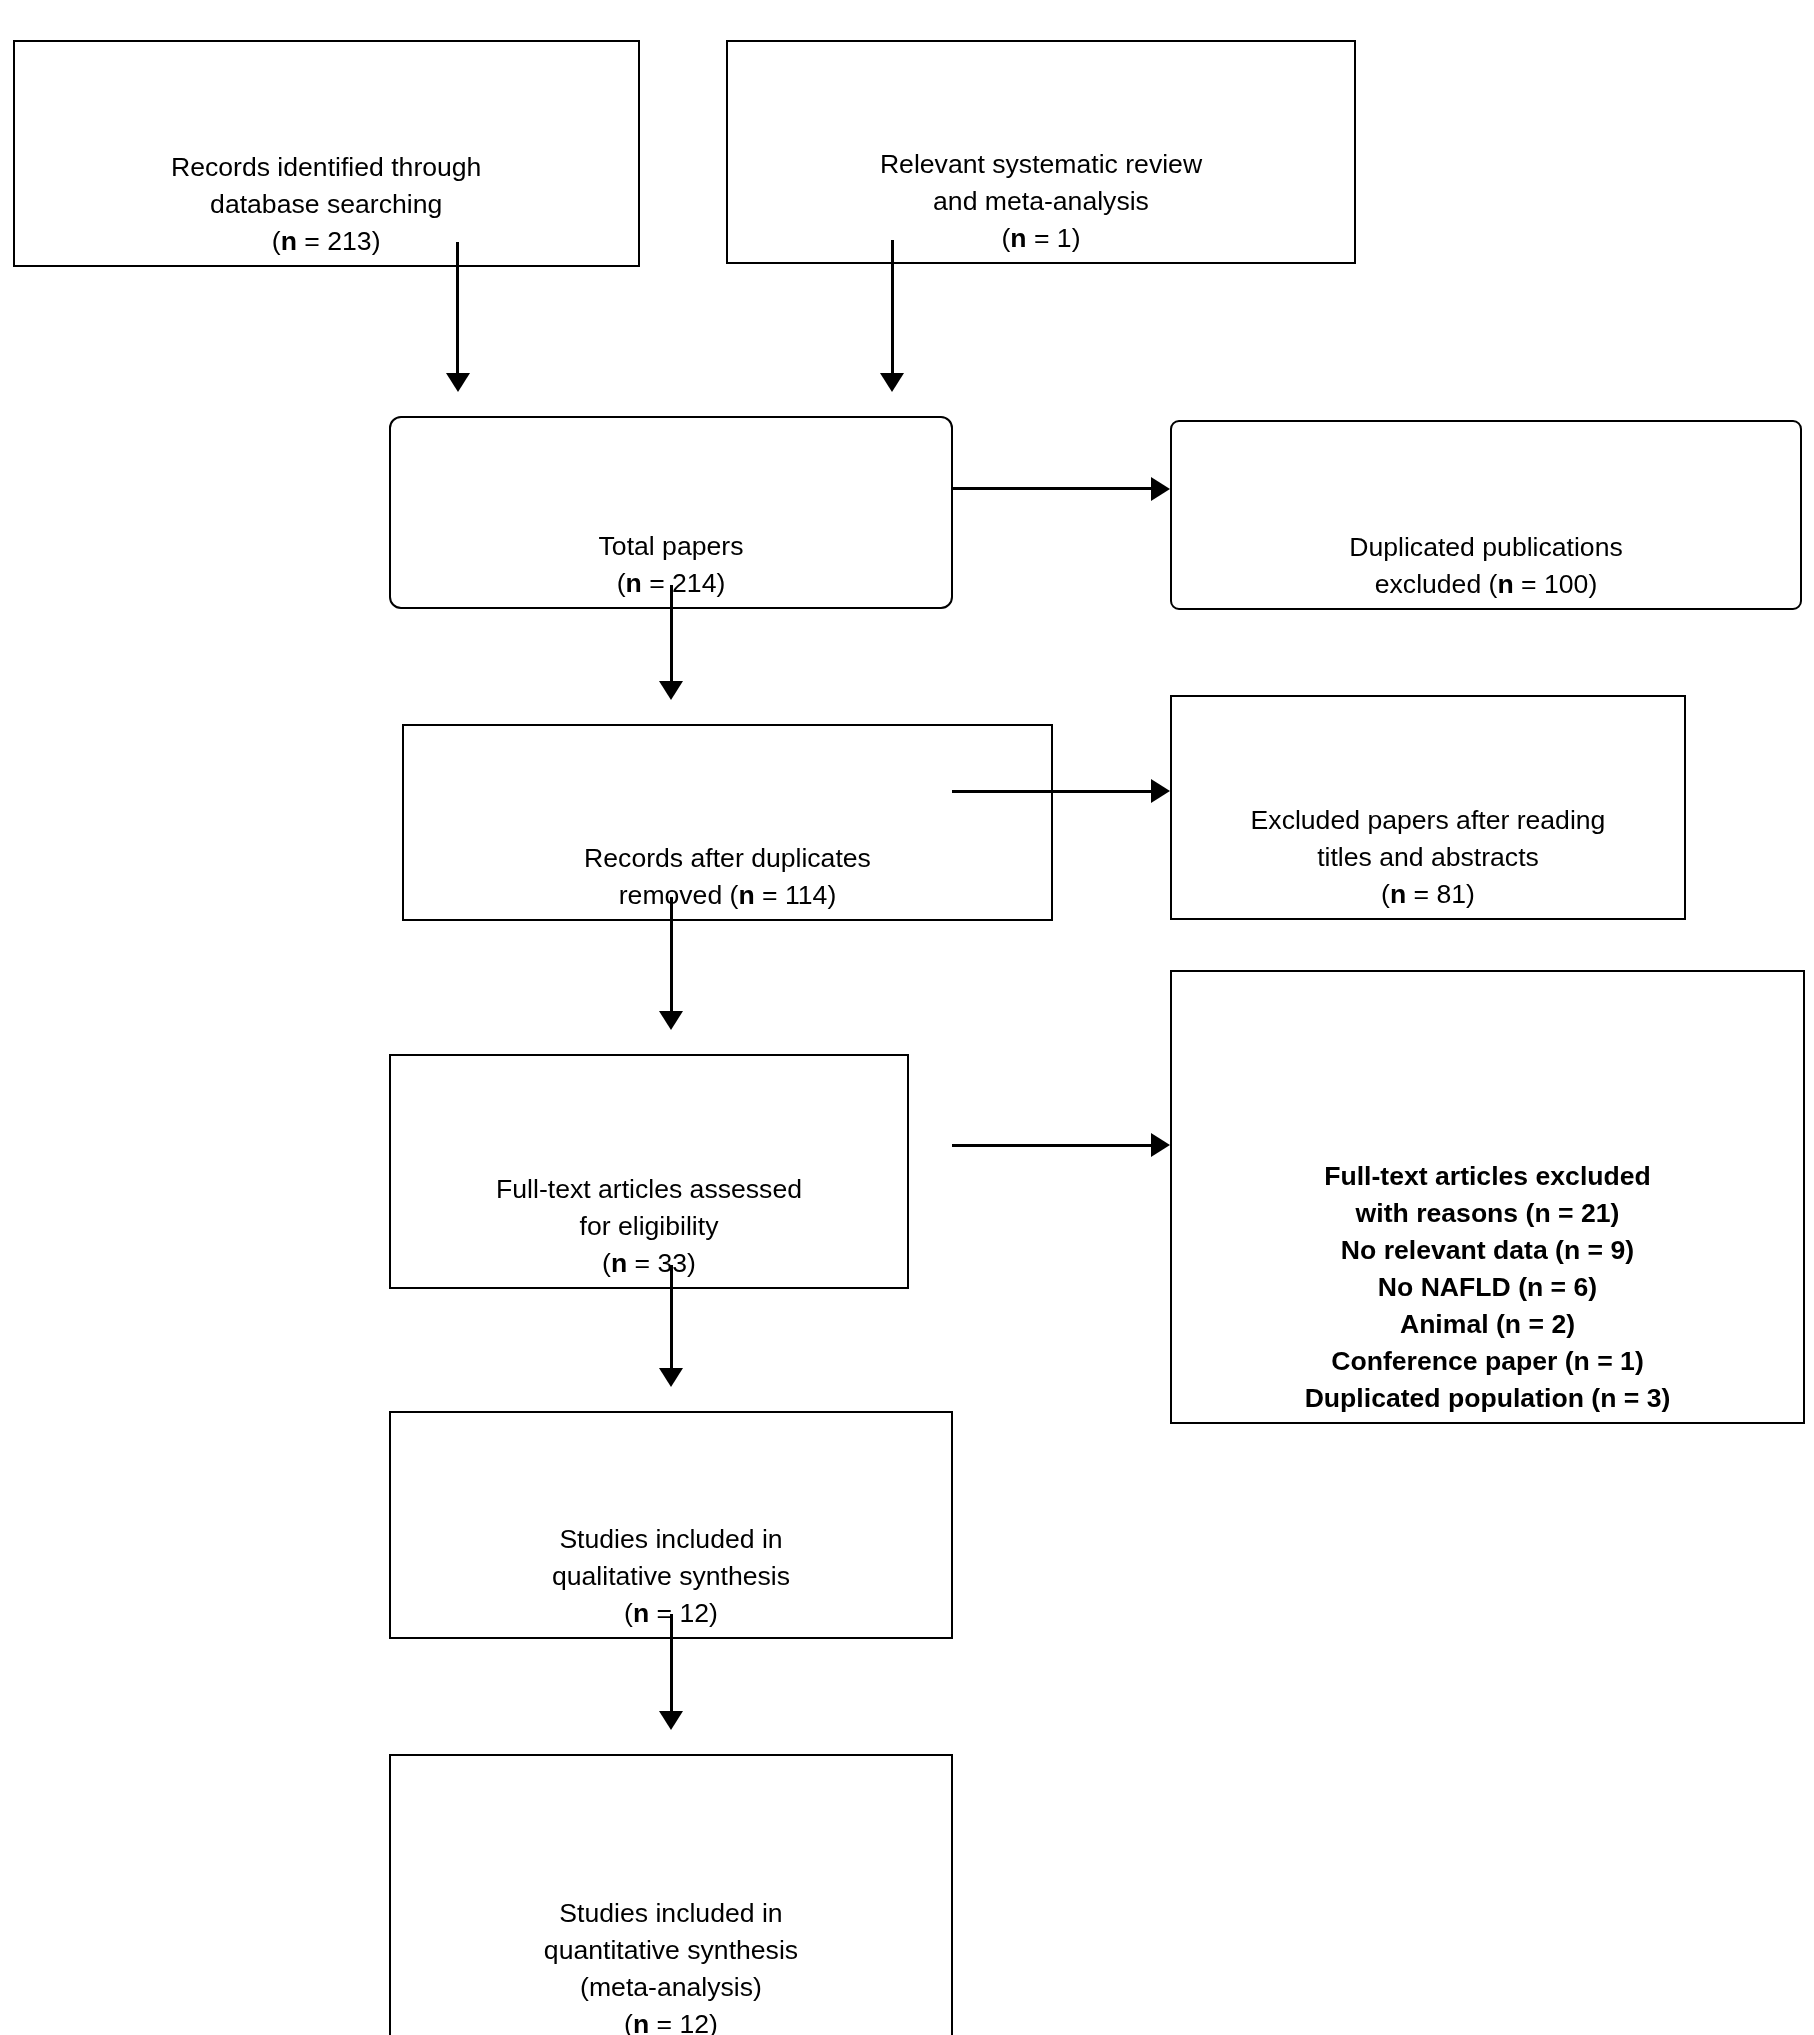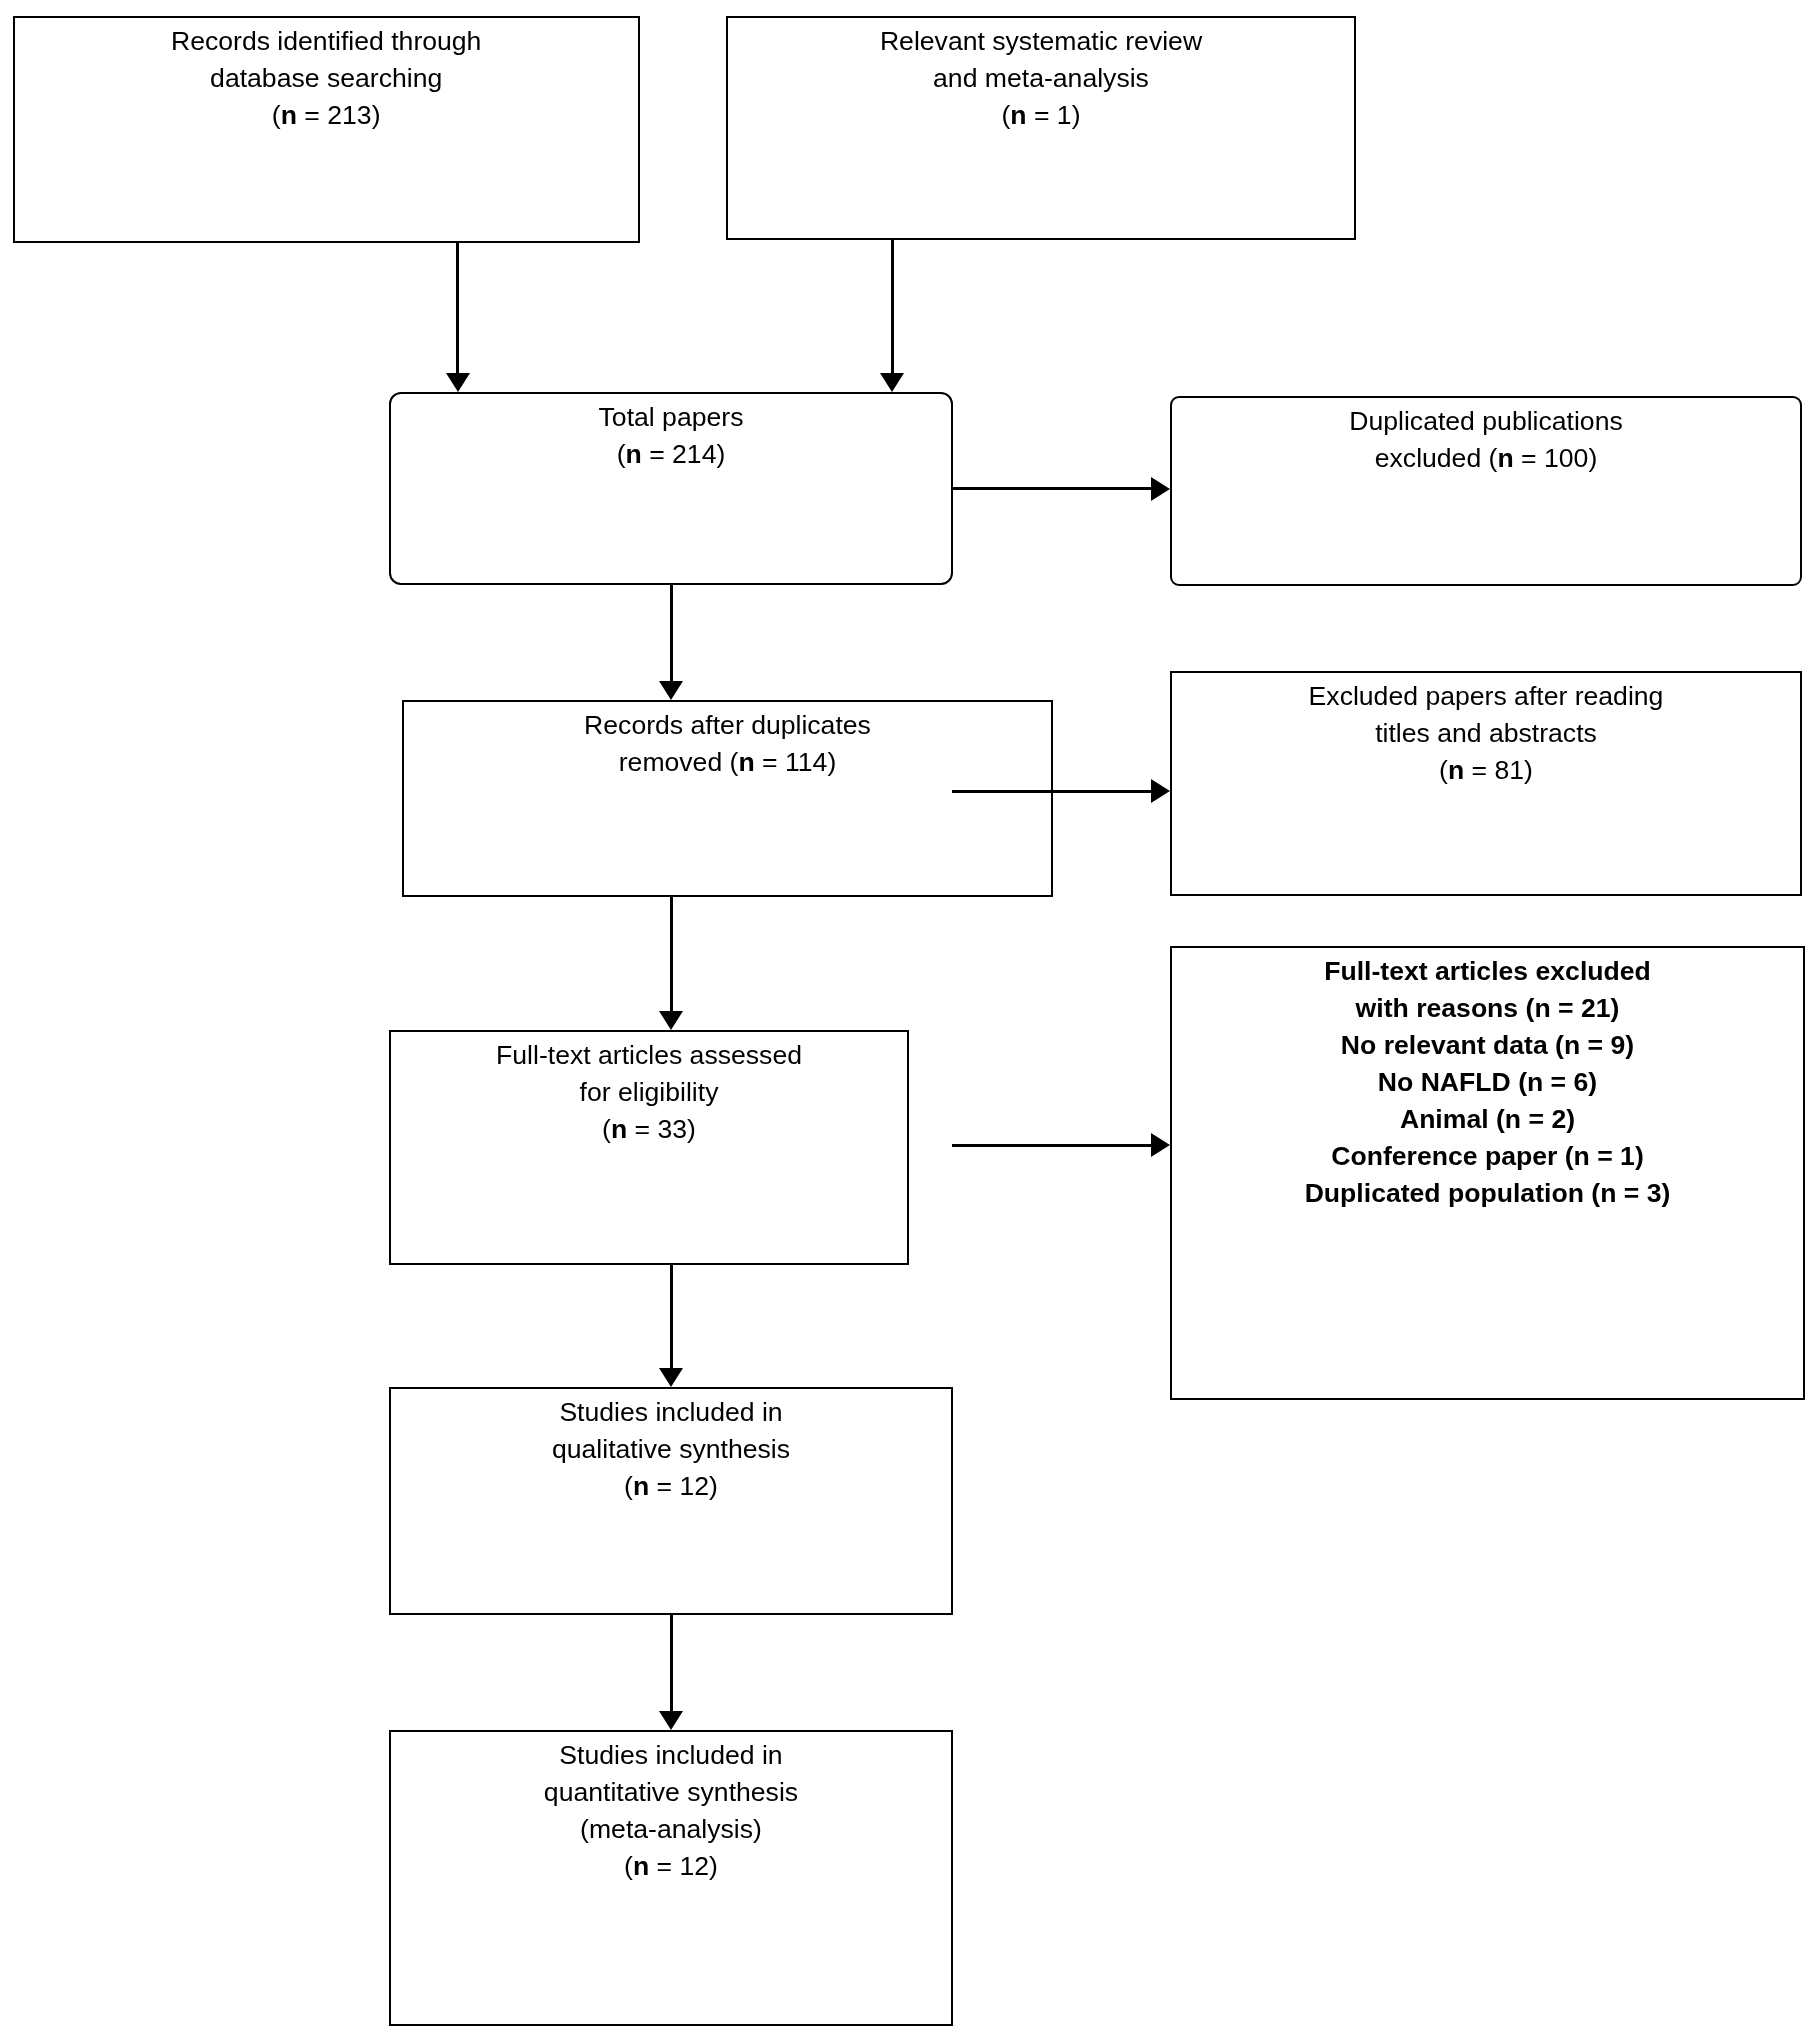--- a/index.html
+++ b/index.html
@@ -14,24 +14,25 @@
     height: 2035px;
     background: #ffffff;
     overflow: hidden;
   }
   .box {
     position: absolute;
     box-sizing: border-box;
     border: 2.5px solid #000000;
     background: #ffffff;
     display: flex;
-    align-items: flex-start;
+    align-items: flex-end;
     justify-content: center;
     text-align: center;
     padding: 5px 10px;
+    margin-top: 24px;
   }
   .box-text {
     white-space: pre-line;
     font-size: 26.6px;
     line-height: 37px;
     color: #000000;
   }
   .arrow-shaft {
     position: absolute;
     background: #000000;
@@ -90,21 +91,21 @@
   <div class="arrow-head-right" style="left:1151px; top:477px;"></div>
 
   <div class="arrow-shaft" style="left:670px; top:585px; width:3.2px; height:97px;"></div>
   <div class="arrow-head-down" style="left:659px; top:681px;"></div>
 
   <div class="box" style="left:402px; top:700px; width:651px; height:197px;">
     <div class="box-text">Records after duplicates
 removed (<b>n</b> = 114)</div>
   </div>
 
-  <div class="box" style="left:1170px; top:671px; width:632px; height:225px;">
+  <div class="box" style="left:1170px; top:671px; width:516px; height:225px;">
     <div class="box-text">Excluded papers after reading
 titles and abstracts
 (<b>n</b> = 81)</div>
   </div>
 
   <div class="arrow-shaft" style="left:952px; top:790px; width:200px; height:3.2px;"></div>
   <div class="arrow-head-right" style="left:1151px; top:779px;"></div>
 
   <div class="arrow-shaft" style="left:670px; top:897px; width:3.2px; height:116px;"></div>
   <div class="arrow-head-down" style="left:659px; top:1011px;"></div>

